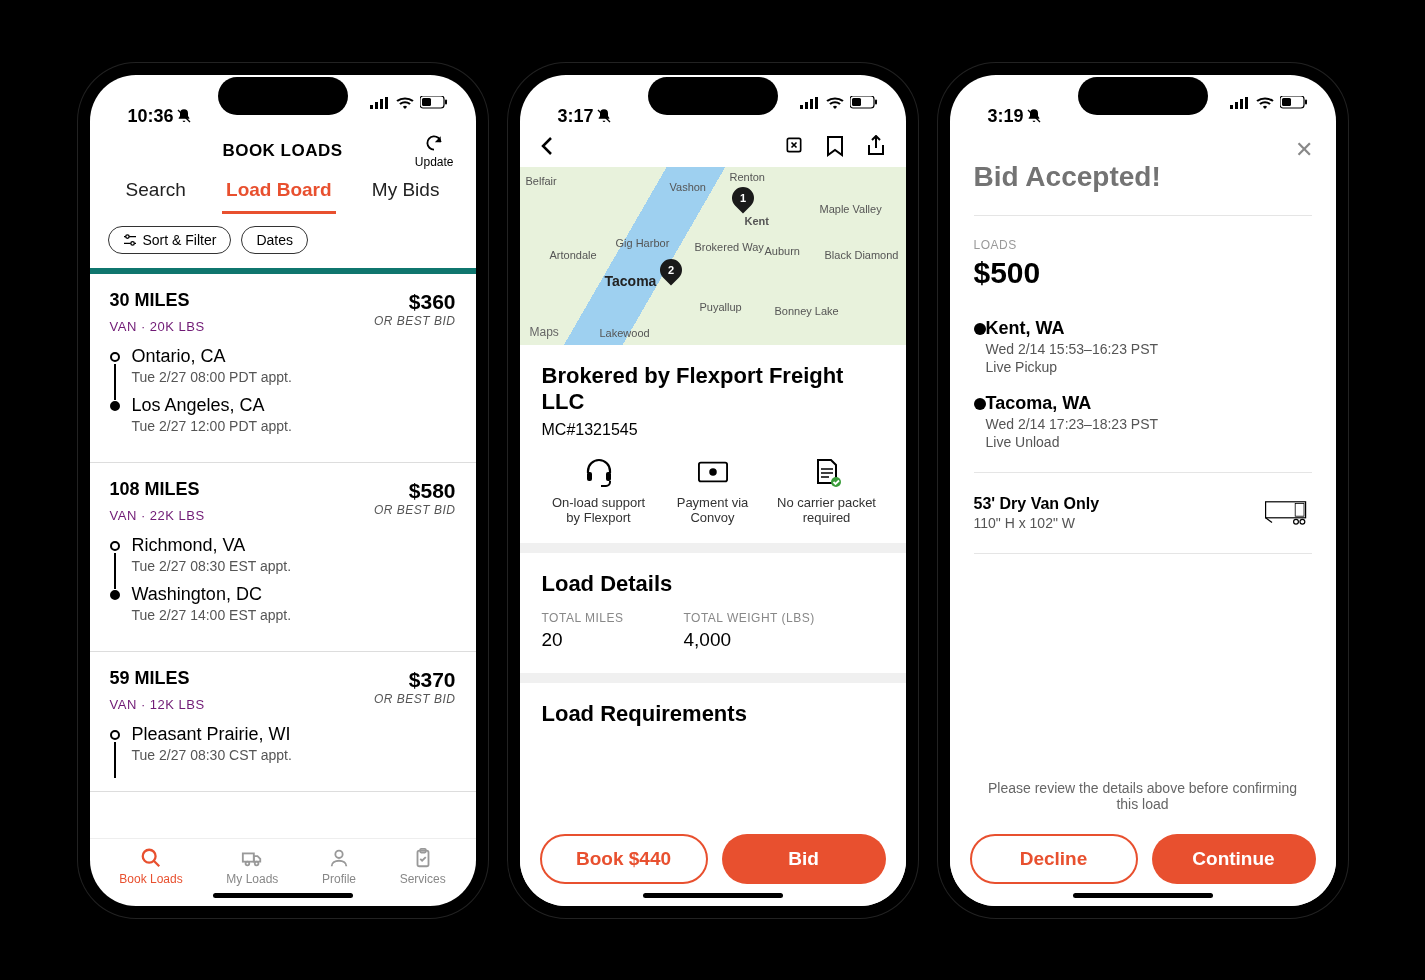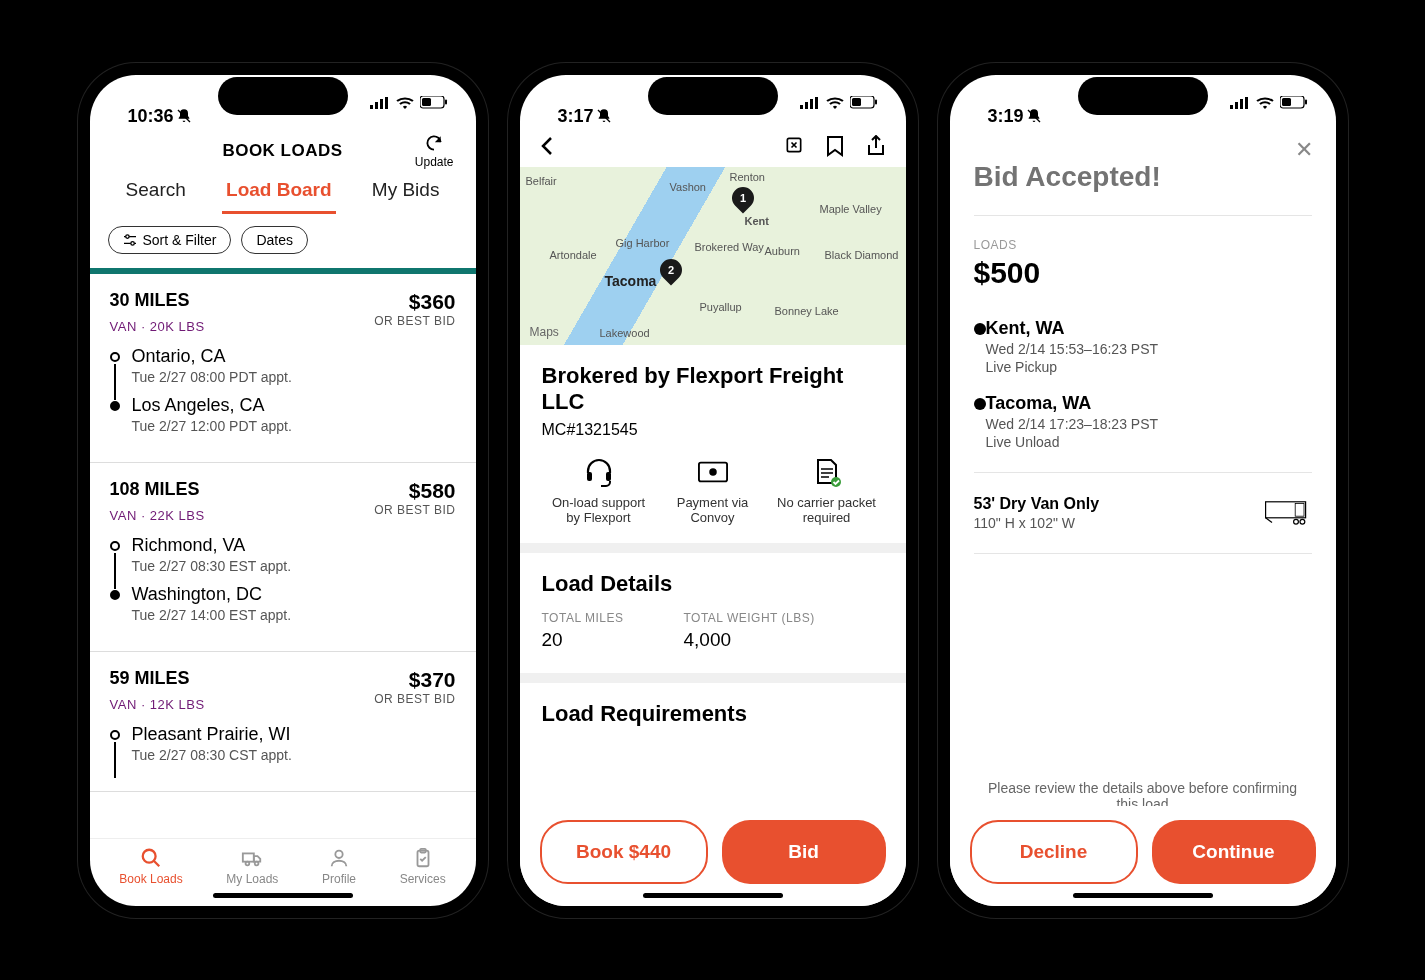--- a/index.html
+++ b/index.html
@@ -83,21 +83,21 @@
   .chip {
     border: 1.5px solid #333; border-radius: 18px;
     padding: 5px 14px; font-size: 14px; display: flex; align-items: center; gap: 6px;
   }
   .load-list { flex: 1; overflow: hidden; border-top: 6px solid #0f766e; }
   .load-item { border-bottom: 1px solid #ddd; padding: 16px 20px 18px; }
   .li-top { display: flex; justify-content: space-between; align-items: flex-start; }
   .li-miles { font-weight: 800; font-size: 18px; }
   .li-sub { font-size: 13px; color: #701a75; letter-spacing: .5px; margin-top: 8px; }
   .li-price { font-weight: 800; font-size: 21px; text-align: right; }
-  .li-bid { font-size: 12px; color: #555; letter-spacing: .5px; text-align: right; }
+  .li-bid { font-size: 12px; color: #555; letter-spacing: .5px; text-align: right; font-style: italic; }
   .route { margin-top: 12px; }
   .stop { display: flex; gap: 12px; position: relative; }
   .stop .dot {
     width: 10px; height: 10px; border: 2px solid #000; border-radius: 50%;
     margin-top: 6px; background: #fff; flex-shrink: 0;
   }
   .stop.last .dot { background: #000; }
   .stop .line {
     position: absolute; left: 4.5px; top: 18px; width: 1.5px; height: 36px; background: #000;
   }
@@ -142,21 +142,21 @@
   .sect-div { height: 10px; background: #f0f0f0; margin: 0 -22px; }
   .sect-title { font-size: 22px; font-weight: 800; margin: 18px 0 14px; }
   .det-row { display: flex; gap: 60px; }
   .det-col .lbl { font-size: 12px; color: #888; letter-spacing: .5px; }
   .det-col .val { font-size: 19px; margin-top: 4px; }
   .btn-row {
     display: flex; gap: 14px; padding: 14px 20px 22px;
     position: absolute; bottom: 0; left: 0; right: 0; background: #fff;
   }
   .btn {
-    flex: 1; height: 64px; border-radius: 28px;
+    flex: 1; height: 50px; border-radius: 28px;
     display: flex; align-items: center; justify-content: center;
     font-size: 19px; font-weight: 700;
   }
   .btn.outline { border: 2px solid #e8502f; color: #e8502f; background: #fff; }
   .btn.fill { background: #e8502f; color: #fff; }
   
   .p3-close { position: absolute; right: 22px; top: 62px; color: #888; font-size: 22px; }
   .p3-body { padding: 30px 24px 0; }
   .p3-title { font-size: 28px; font-weight: 800; color: #737373; }
   .hr { height: 1px; background: #e5e5e5; margin: 22px 0; }

